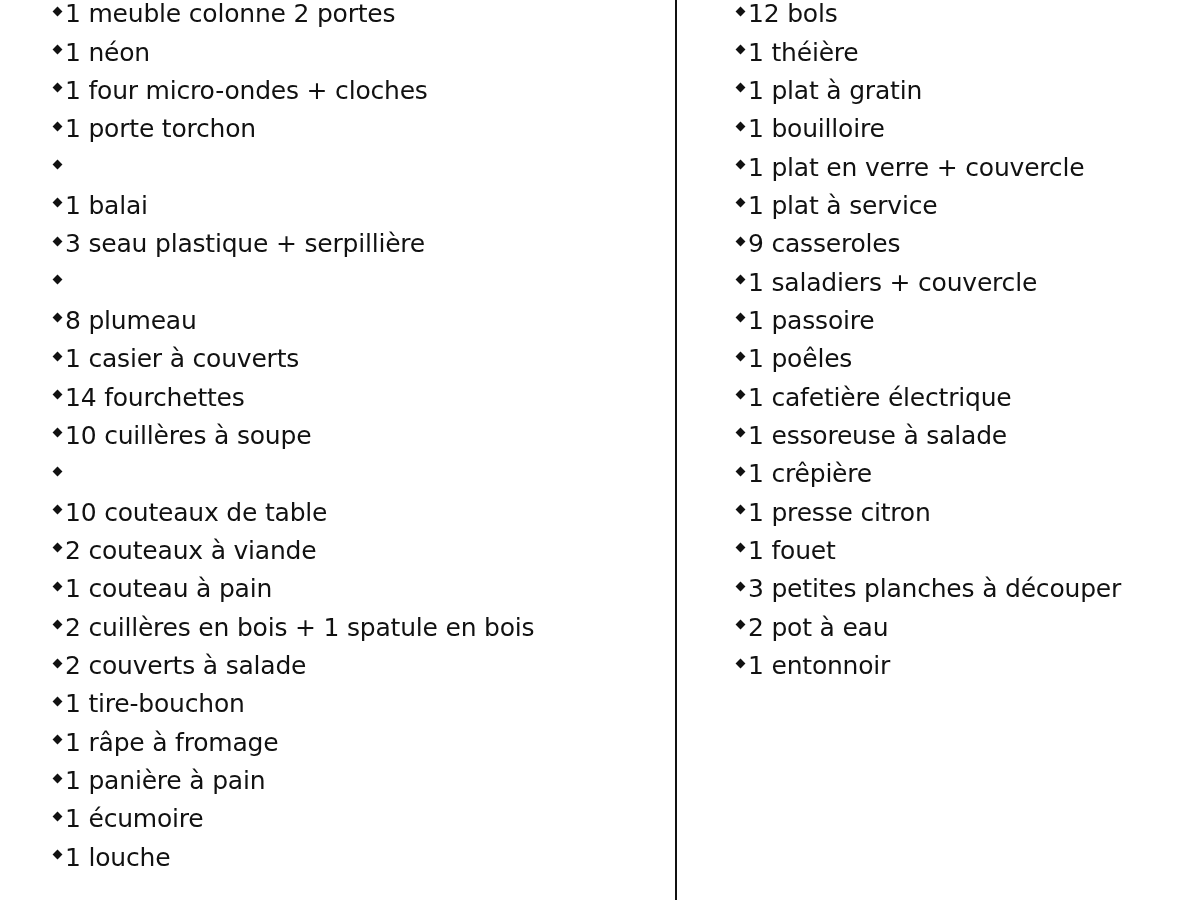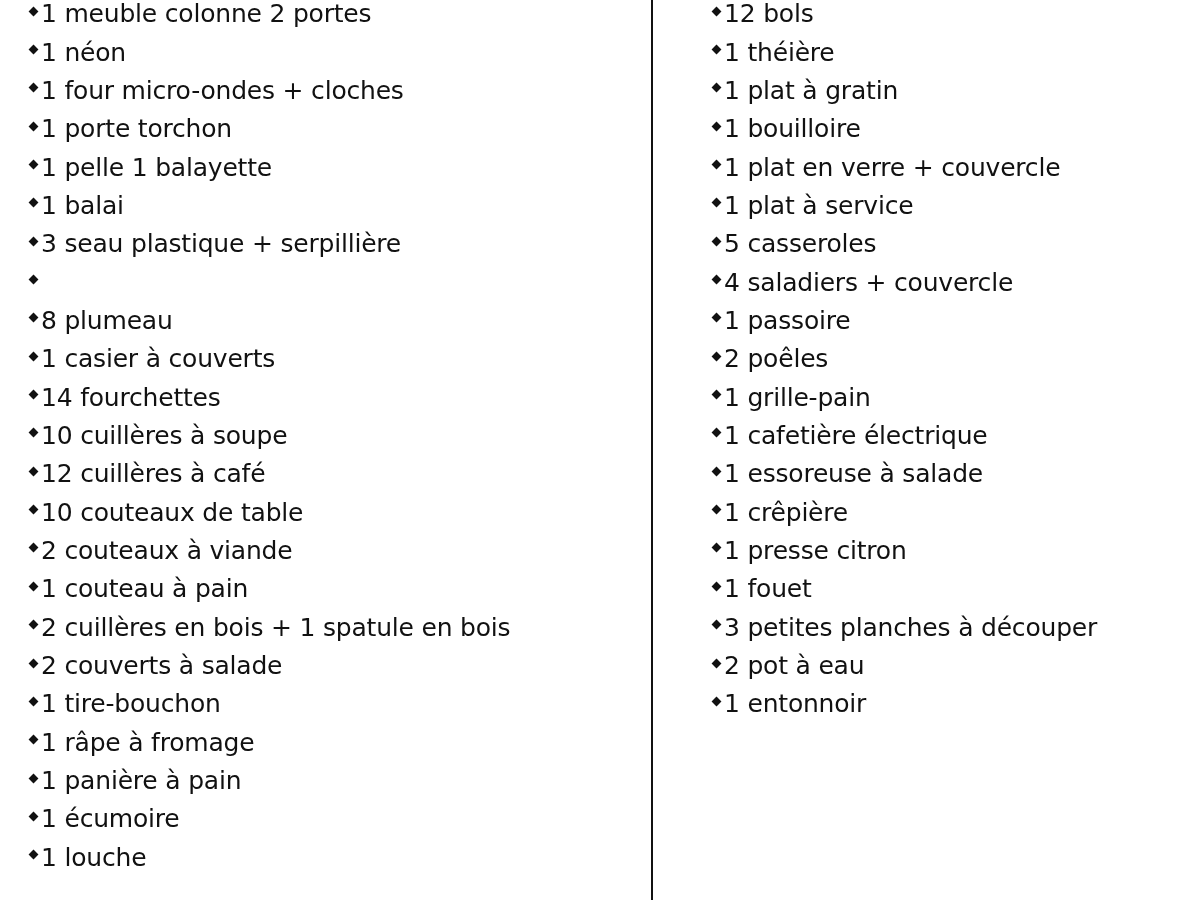--- a/index.html
+++ b/index.html
@@ -10,20 +10,21 @@
       height: 900px;
       overflow: hidden;
     }
     .page {
       position: relative;
       width: 1160px;
       height: 900px;
       background: #ffffff;
       color: #111111;
       font-family: "DejaVu Sans", sans-serif;
+      margin-left: 24px;
     }
     .divider {
       position: absolute;
       left: 651px;
       top: 0;
       width: 2px;
       height: 900px;
       background: #111111;
     }
     .col {
@@ -72,21 +73,20 @@
       <li class="item">
         <span class="bullet"></span>
         <span>1 four micro-ondes + cloches</span>
       </li>
       <li class="item">
         <span class="bullet"></span>
         <span>1 porte torchon</span>
       </li>
       <li class="item">
         <span class="bullet"></span>
-        <span>1 pelle 1 balayette</span>
       </li>
       <li class="item">
         <span class="bullet"></span>
         <span>1 balai</span>
       </li>
       <li class="item">
         <span class="bullet"></span>
         <span>3 seau plastique + serpillière</span>
       </li>
       <li class="item">
@@ -103,21 +103,20 @@
       <li class="item">
         <span class="bullet"></span>
         <span>14 fourchettes</span>
       </li>
       <li class="item">
         <span class="bullet"></span>
         <span>10 cuillères à soupe</span>
       </li>
       <li class="item">
         <span class="bullet"></span>
-        <span>12 cuillères à café</span>
       </li>
       <li class="item">
         <span class="bullet"></span>
         <span>10 couteaux de table</span>
       </li>
       <li class="item">
         <span class="bullet"></span>
         <span>2 couteaux à viande</span>
       </li>
       <li class="item">
@@ -174,37 +173,33 @@
       <li class="item">
         <span class="bullet"></span>
         <span>1 plat en verre + couvercle</span>
       </li>
       <li class="item">
         <span class="bullet"></span>
         <span>1 plat à service</span>
       </li>
       <li class="item">
         <span class="bullet"></span>
-        <span>5 casseroles</span>
-      </li>
-      <li class="item">
-        <span class="bullet"></span>
-        <span>4 saladiers + couvercle</span>
+        <span>9 casseroles</span>
+      </li>
+      <li class="item">
+        <span class="bullet"></span>
+        <span>1 saladiers + couvercle</span>
       </li>
       <li class="item">
         <span class="bullet"></span>
         <span>1 passoire</span>
       </li>
       <li class="item">
         <span class="bullet"></span>
-        <span>2 poêles</span>
-      </li>
-      <li class="item">
-        <span class="bullet"></span>
-        <span>1 grille-pain</span>
+        <span>1 poêles</span>
       </li>
       <li class="item">
         <span class="bullet"></span>
         <span>1 cafetière électrique</span>
       </li>
       <li class="item">
         <span class="bullet"></span>
         <span>1 essoreuse à salade</span>
       </li>
       <li class="item">

